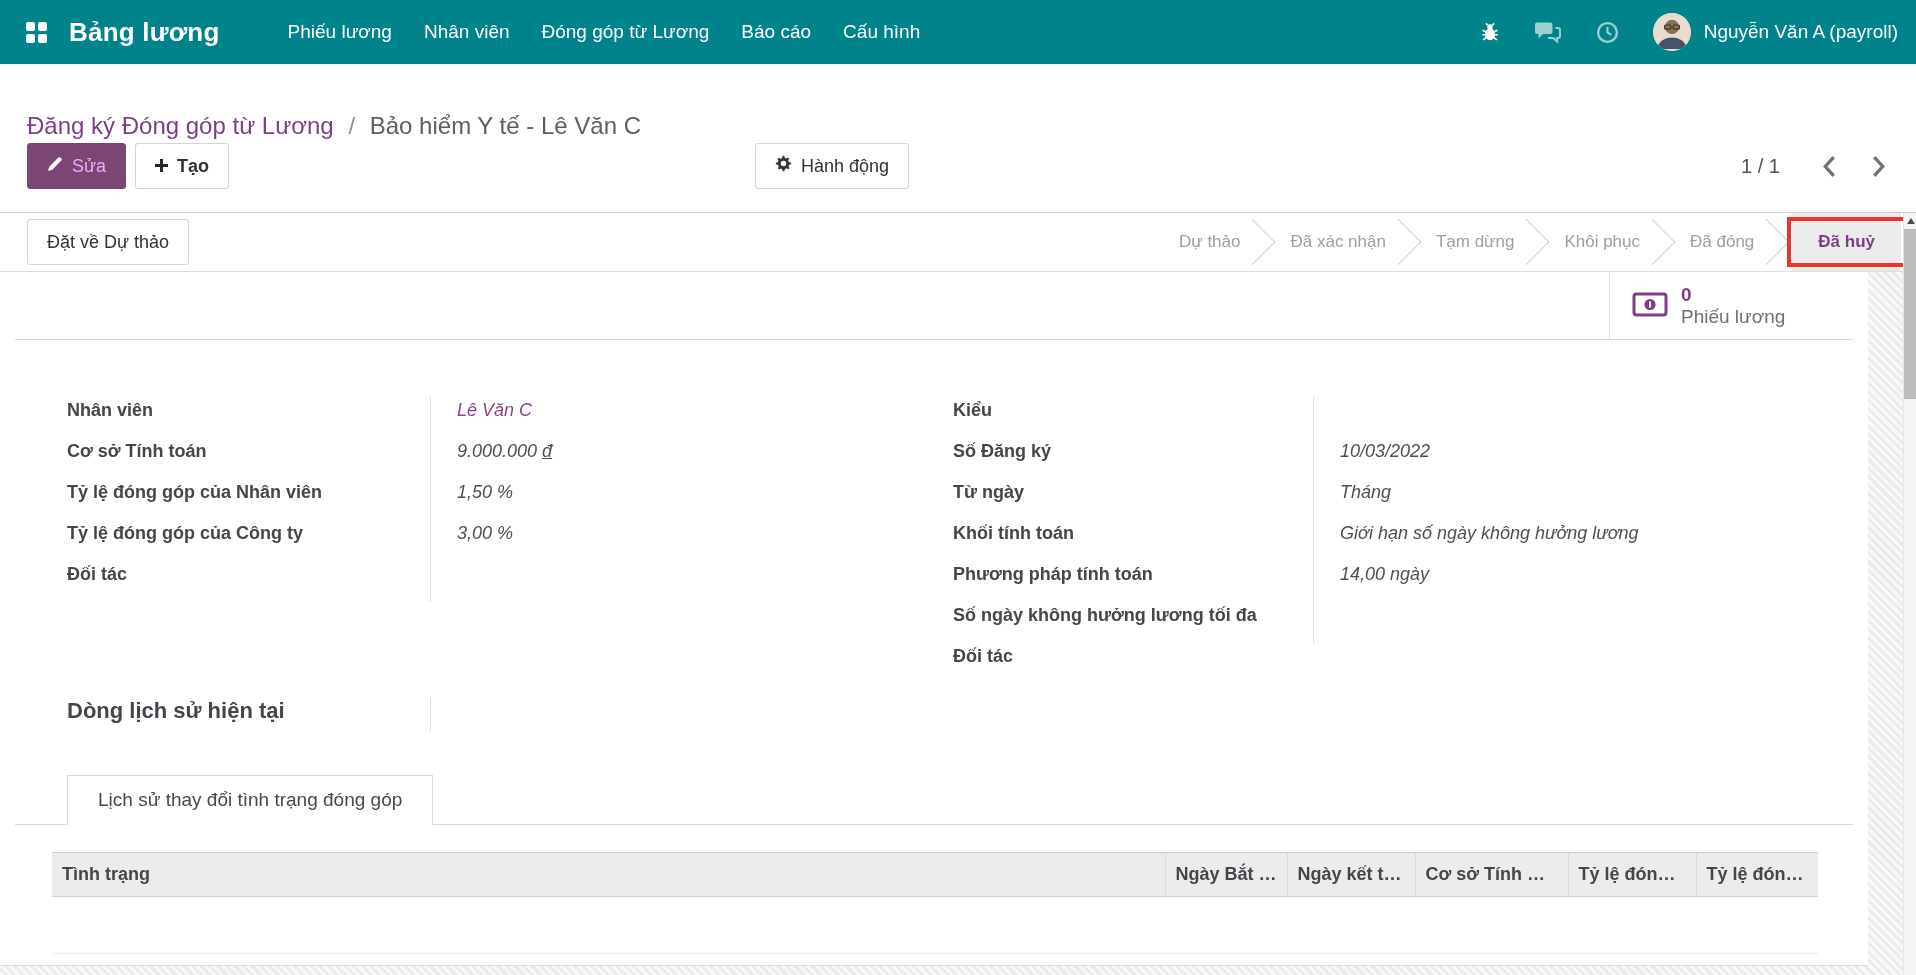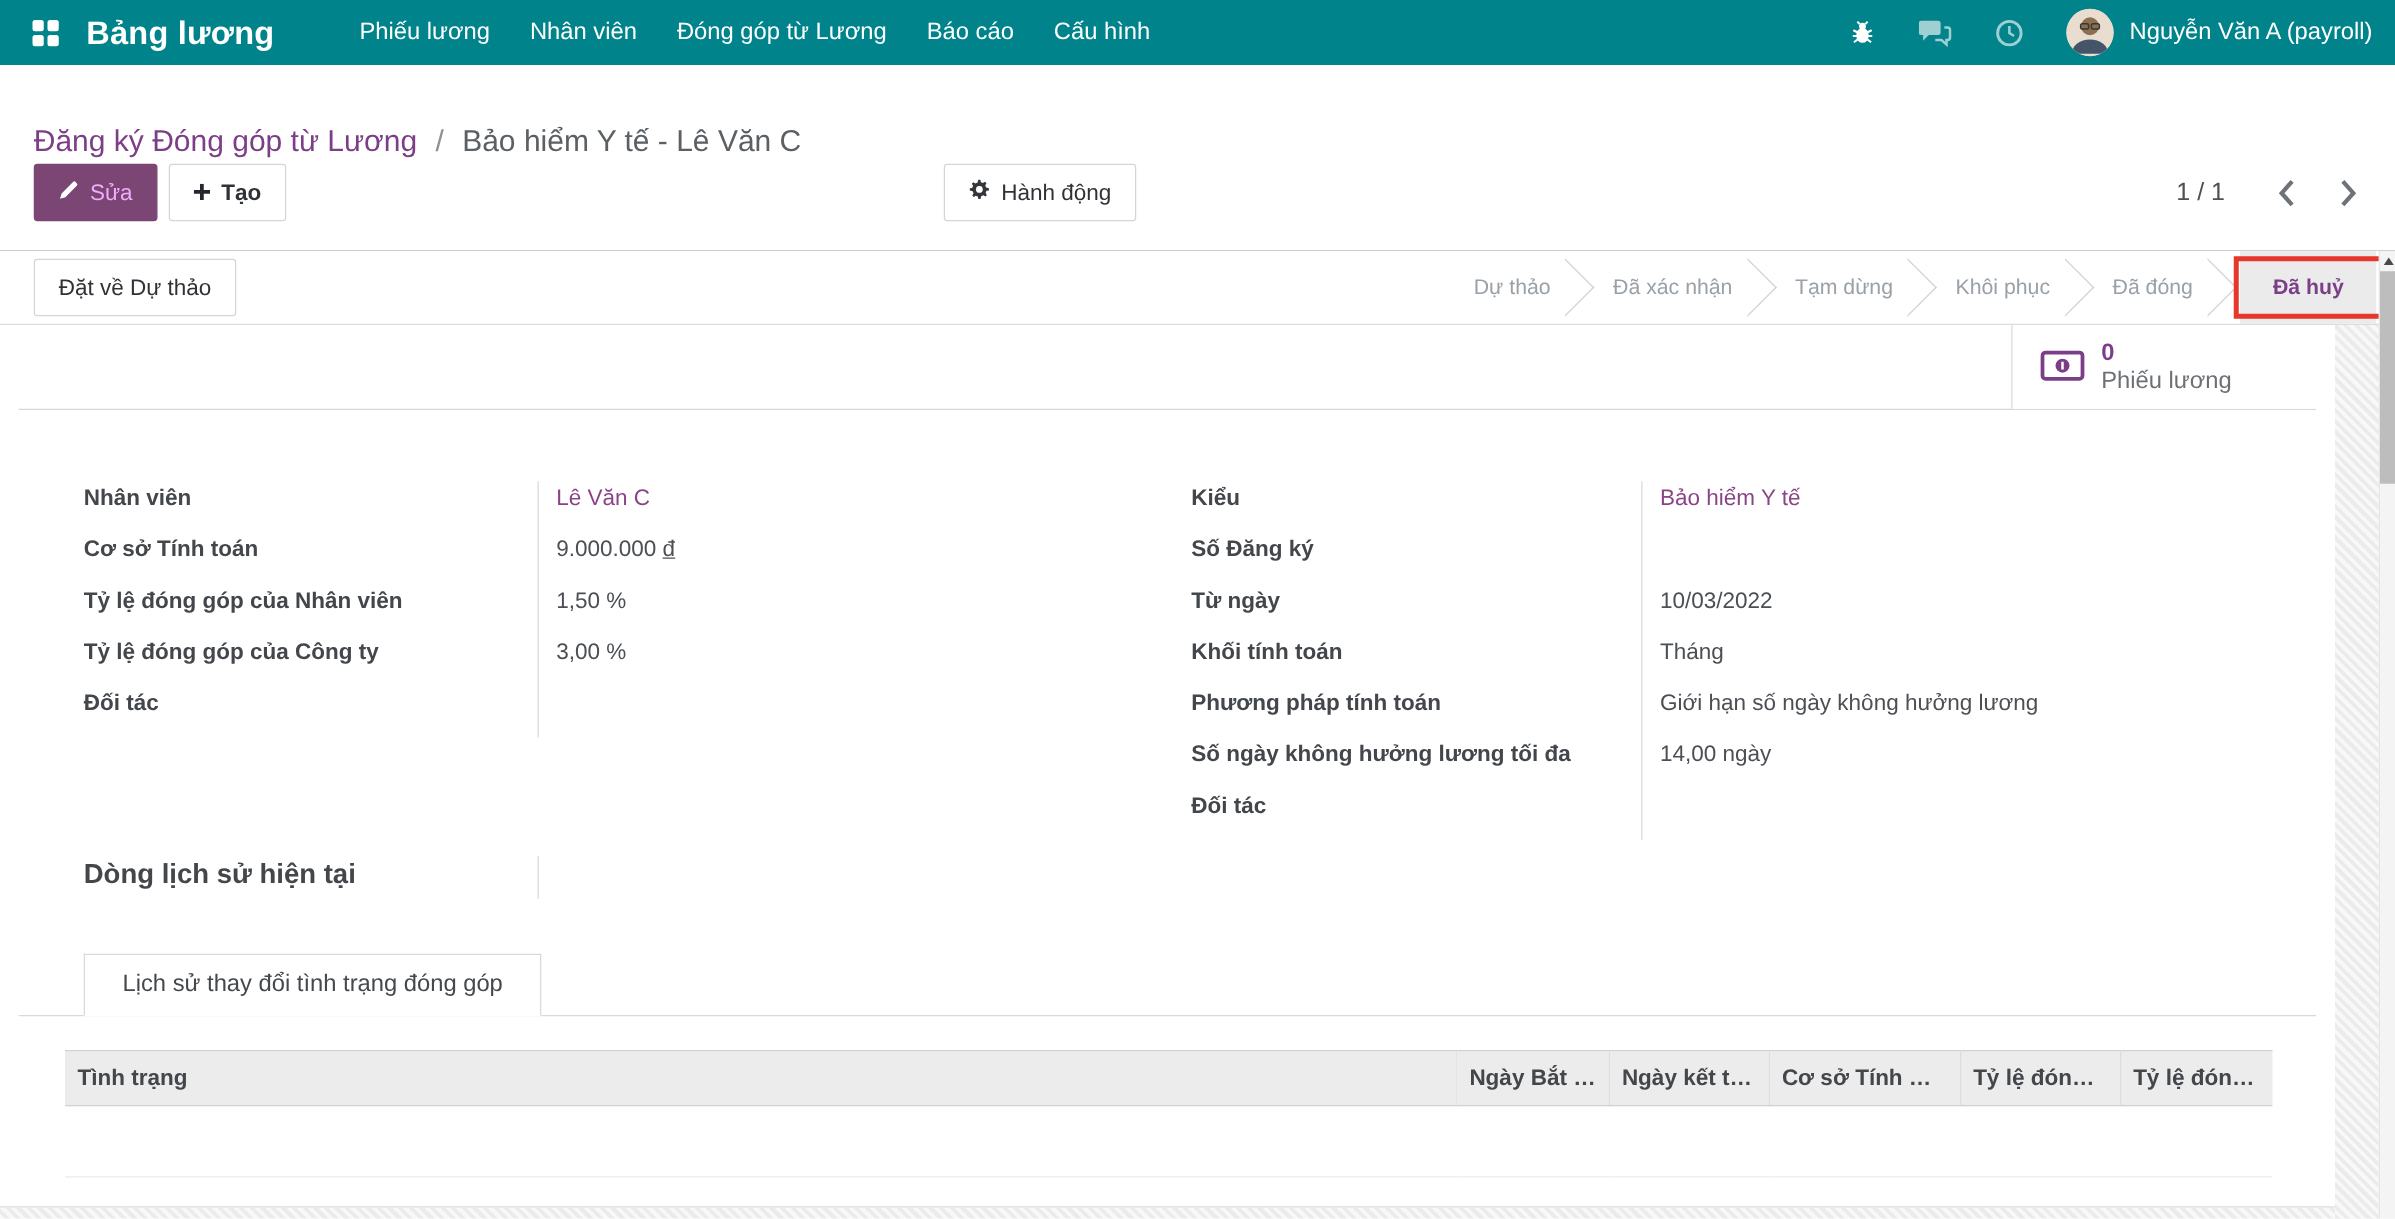--- a/index.html
+++ b/index.html
@@ -1,20 +1,20 @@
 <!DOCTYPE html>
 <html><head>
 <meta charset="utf-8">
 <style>
   * { box-sizing: border-box; margin: 0; padding: 0; }
   html,body { width:1916px; height:975px; overflow:hidden; }
   body { font-family:"Liberation Sans", sans-serif; background:#fff; color:#4c5156; position:relative; }
 
   
-  .navbar { height:52px; background:#00838a; display:flex; align-items:center; padding:0 18px 0 16px; color:#fff; }
+  .navbar { height:64px; background:#00838a; display:flex; align-items:center; padding:0 18px 0 16px; color:#fff; }
   .apps-icon { width:21px; height:21px; display:grid; grid-template-columns:9px 9px; grid-template-rows:9px 9px; gap:3px; margin:0 22px 0 10px; cursor:pointer; }
   .apps-icon span { background:#fff; border-radius:2px; }
   .app-title { font-size:26px; font-weight:700; margin-right:52px; letter-spacing:.2px; }
   .nav-menu { display:flex; align-items:center; height:100%; }
   .nav-item { font-size:19px; padding:0 16px; height:100%; display:flex; align-items:center; cursor:pointer; }
   .nav-right { margin-left:auto; display:flex; align-items:center; gap:34px; }
   .nav-ico { display:flex; align-items:center; cursor:pointer; }
   .user-block { display:flex; align-items:center; gap:13px; cursor:pointer; }
   .avatar { width:38px; height:38px; border-radius:50%; overflow:hidden; background:#e9ddcf; flex:0 0 auto; }
   .user-name { font-size:19px; }
@@ -61,21 +61,21 @@
   .stat-label { color:#6d7175; font-size:19px; }
 
   
   .form-area { display:flex; padding:57px 15px 0 67px; }
   .fgroup { display:flex; align-items:flex-start; }
   .fgroup-left { width:886px; flex:0 0 auto; }
   .fgroup-right { flex:1; }
   .lbl-col { display:flex; flex-direction:column; }
   .fgroup-left .lbl-col { width:363px; }
   .fgroup-right .lbl-col { width:360px; }
-  .val-col { flex:1; border-left:1px solid #d9d9d9; padding-left:14px; display:flex; flex-direction:column; }
+  .val-col { flex:1; border-left:1px solid #d9d9d9; padding-left:26px; display:flex; flex-direction:column;font-style:italic; }
   .frow { height:41px; line-height:27px; font-size:18px; }
   .flabel { color:#43474b; font-weight:700; white-space:nowrap; }
   .fvalue { color:#4c5055; }
   .flink { color:#8a4485; cursor:pointer; }
   .cur { text-decoration:underline; }
 
   
   .dls-row { display:flex; margin:13px 15px 0 67px; }
   .dls-label { width:363px; font-size:22px; font-weight:700; color:#43474b; line-height:27px; }
   .dls-sep { flex:1; border-left:1px solid #d9d9d9; height:34px; }
@@ -257,21 +257,20 @@
             <div class="lbl-col">
               <div class="frow flabel">Kiểu</div>
               <div class="frow flabel">Số Đăng ký</div>
               <div class="frow flabel">Từ ngày</div>
               <div class="frow flabel">Khối tính toán</div>
               <div class="frow flabel">Phương pháp tính toán</div>
               <div class="frow flabel">Số ngày không hưởng lương tối đa</div>
               <div class="frow flabel">Đối tác</div>
             </div>
             <div class="val-col">
-              <div class="frow fvalue flink">Bảo hiểm Y tế</div>
               <div class="frow fvalue"></div>
               <div class="frow fvalue">10/03/2022</div>
               <div class="frow fvalue">Tháng</div>
               <div class="frow fvalue">Giới hạn số ngày không hưởng lương</div>
               <div class="frow fvalue">14,00 ngày</div>
               <div class="frow fvalue"></div>
             </div>
           </div>
         </div>
 

